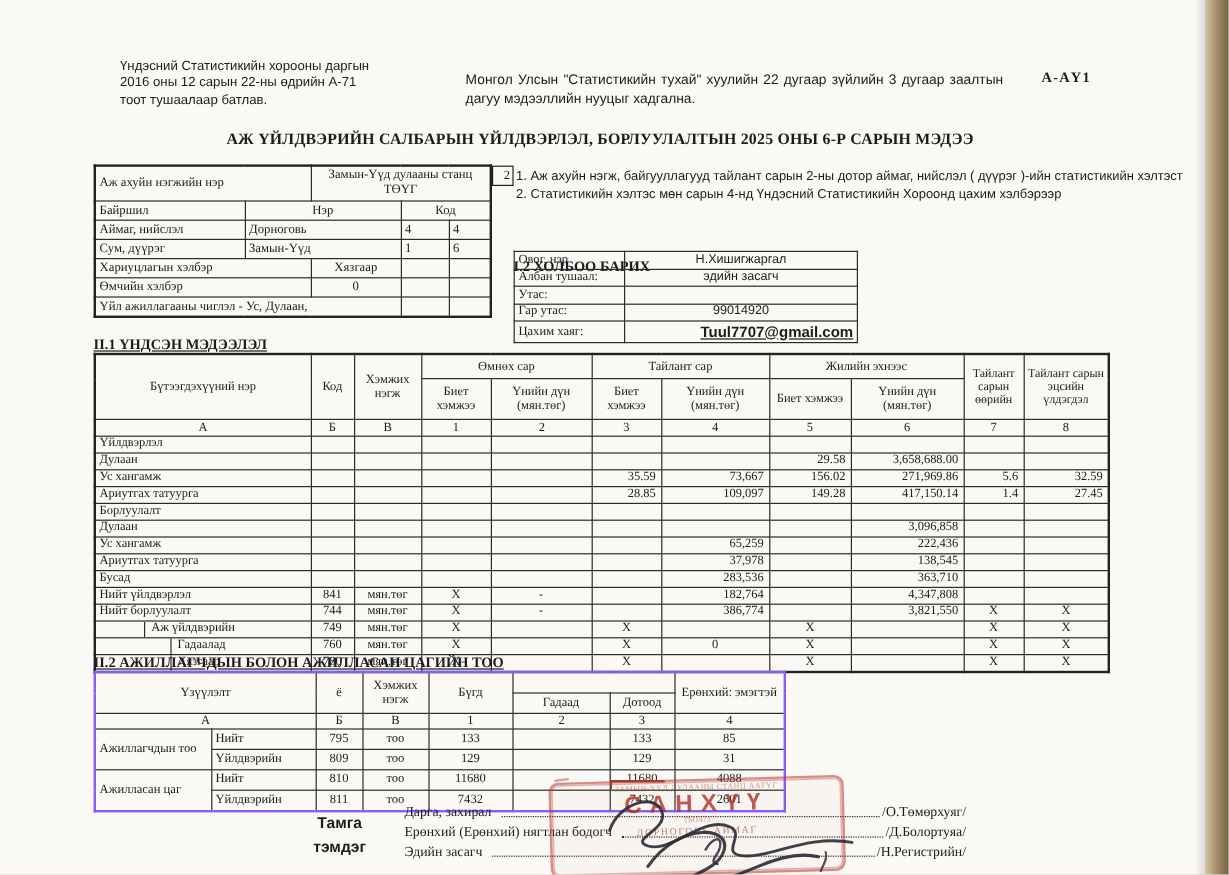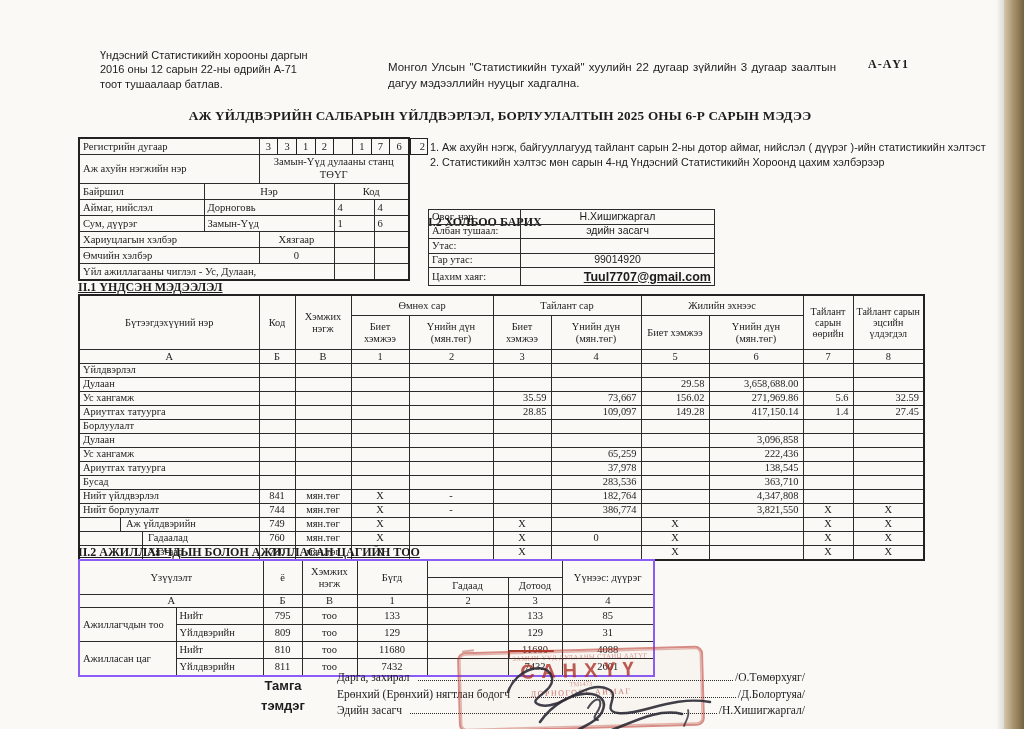--- a/index.html
+++ b/index.html
@@ -100,35 +100,20 @@
 
   <table class="t0 abs" style="left:78px;top:137px;">
     <colgroup>
         <col style="width:125px">
         <col style="width:55px">
         <col style="width:75px">
         <col style="width:40px">
         <col style="width:35px">
       </colgroup>
     <tbody>
-        <tr>
-      <td colspan="2" class="cname">Регистрийн дугаар</td>
-      <td colspan="3" class="digitcell">
-        <div class="digits">
-          <span class="digit">3</span>
-          <span class="digit">3</span>
-          <span class="digit">1</span>
-          <span class="digit">2</span>
-          <span class="digit"></span>
-          <span class="digit">1</span>
-          <span class="digit">7</span>
-          <span class="digit">6</span>
-        </div>
-      </td>
-    </tr>
     <tr>
       <td colspan="2" class="cname">Аж ахуйн нэгжийн нэр</td>
       <td colspan="3" class="ctr orgname">Замын-Үүд дулааны станц ТӨҮГ</td>
     </tr>
     <tr>
       <td class="cname">Байршил</td>
       <td colspan="2" class="ctr">Нэр</td>
       <td colspan="2" class="ctr">Код</td>
     </tr>
     <tr>
@@ -445,21 +430,21 @@
         <col style="width:54px">
         <col style="width:92px">
     </colgroup>
     <thead>
       <tr>
         <th colspan="2" rowspan="2">Үзүүлэлт</th>
         <th rowspan="2">ё</th>
         <th rowspan="2">Хэмжих нэгж</th>
         <th rowspan="2">Бүгд</th>
         <th colspan="2"></th>
-        <th rowspan="2">Үүнээс: дүүрэг</th>
+        <th rowspan="2">Ерөнхий: эмэгтэй</th>
       </tr>
       <tr>
         <th class="lft">Гадаад</th>
         <th class="lft">Дотоод</th>
       </tr>
       <tr class="letters">
         <th colspan="2">А</th>
         <th>Б</th>
         <th>В</th>
         <th>1</th>
@@ -520,21 +505,21 @@
       <span class="sg-name">/О.Төмөрхуяг/</span>
     </div>
     <div class="sig-row">
       <span class="sg-title">Ерөнхий (Ерөнхий) нягтлан бодогч</span>
       <span class="sg-dots"></span>
       <span class="sg-name">/Д.Болортуяа/</span>
     </div>
     <div class="sig-row">
       <span class="sg-title">Эдийн засагч</span>
       <span class="sg-dots"></span>
-      <span class="sg-name">/Н.Хишигжаргал/</span>
+      <span class="sg-name">/Н.Регистрийн/</span>
     </div>
   </div>
 
   <div class="abs stamp" style="left:458px;top:649px;width:242px;height:74px;">
     <div class="s-top">ЗАМЫН-ҮҮД ДУЛААНЫ СТАНЦ ААТҮГ</div>
     <div class="s-main">САНХҮҮ</div>
     <div class="s-serial">ТМ1473</div>
     <div class="s-bottom">ДОРНОГОВЬ АЙМАГ</div>
   </div>
 

